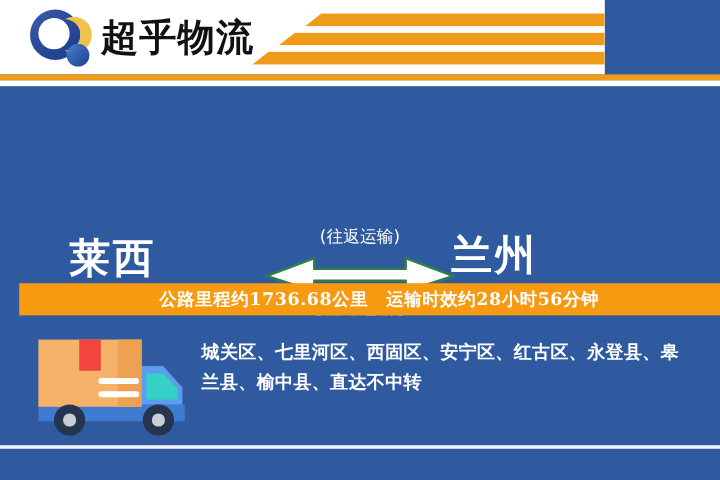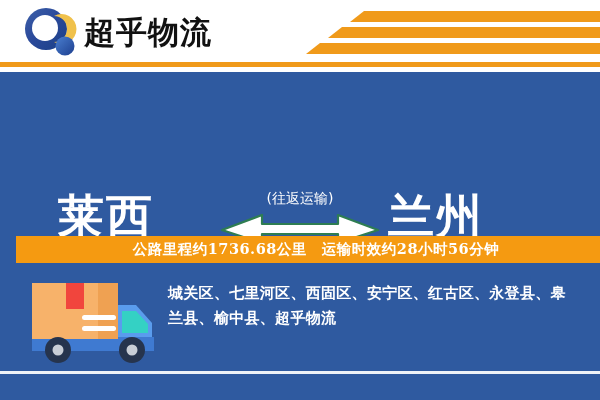--- a/index.html
+++ b/index.html
@@ -5,21 +5,21 @@
   html,body{margin:0;padding:0;}
   body{
     width:600px;height:400px;overflow:hidden;
     font-family:"Liberation Sans", sans-serif;
     background:#2b5797;
   }
   .banner{position:relative;width:600px;height:400px;overflow:hidden;background:#2f5aa0;}
 
   
   .header{
-    position:absolute;left:0;top:0;width:600px;height:62px;
+    position:absolute;left:0;top:0;width:504px;height:62px;
     background:#ffffff;overflow:hidden;
   }
   .logo-wrap{position:absolute;left:22px;top:6px;display:flex;align-items:center;}
   .logo-mark{position:relative;width:56px;height:52px;flex:none;}
   .logo-text{margin-left:6px;display:flex;flex-direction:column;justify-content:center;}
   .logo-cn{
     font-family:"DejaVu Sans", sans-serif;
     font-weight:bold;font-size:31px;color:#111;letter-spacing:1px;line-height:34px;
   }
   .logo-en{
@@ -38,25 +38,25 @@
   .header-rule{position:absolute;left:0;top:62px;width:600px;height:5px;background:#f09a1a;}
   .header-gap{position:absolute;left:0;top:67px;width:600px;height:5px;background:#ffffff;}
 
   
   .main{
     position:absolute;left:0;top:72px;width:600px;height:164px;background:#2f5aa0;
   }
   .city{
     position:absolute;top:118px;
     font-family:"DejaVu Serif", serif;
-    font-weight:bold;color:#ffffff;font-size:46px;line-height:52px;
+    font-weight:bold;color:#ffffff;font-size:34px;line-height:52px;
     letter-spacing:2px;
   }
   .city-from{left:58px;}
-  .city-to{left:388px;}
+  .city-to{left:376px;font-family:Liberation Mono, monospace;}
 
   .mid{
     position:absolute;left:210px;top:118px;width:180px;height:96px;
     text-align:center;
   }
   .mid-top{
     font-family:"DejaVu Sans", sans-serif;
     color:#ffffff;font-size:14px;line-height:16px;white-space:nowrap;
   }
   .arrow-box{position:relative;width:160px;height:34px;margin:5px auto 0 auto;}
@@ -169,18 +169,18 @@
         <rect x="56" y="40" width="34" height="5" rx="2.5" fill="#ffffff"></rect>
         <rect x="56" y="51" width="34" height="5" rx="2.5" fill="#ffffff"></rect>
 
         <circle cx="32" cy="75" r="13" fill="#26344d"></circle>
         <circle cx="32" cy="75" r="5.5" fill="#c9ced6"></circle>
         <circle cx="106" cy="75" r="13" fill="#26344d"></circle>
         <circle cx="106" cy="75" r="5.5" fill="#c9ced6"></circle>
       </svg>
     </div>
 
-    <div class="districts">城关区、七里河区、西固区、安宁区、红古区、永登县、皋兰县、榆中县、超乎物流</div>
+    <div class="districts">城关区、七里河区、西固区、安宁区、红古区、永登县、皋兰县、榆中县、直达不中转</div>
 
     <div class="road"></div>
   </div>
 
 </div>
 
 </body></html>

